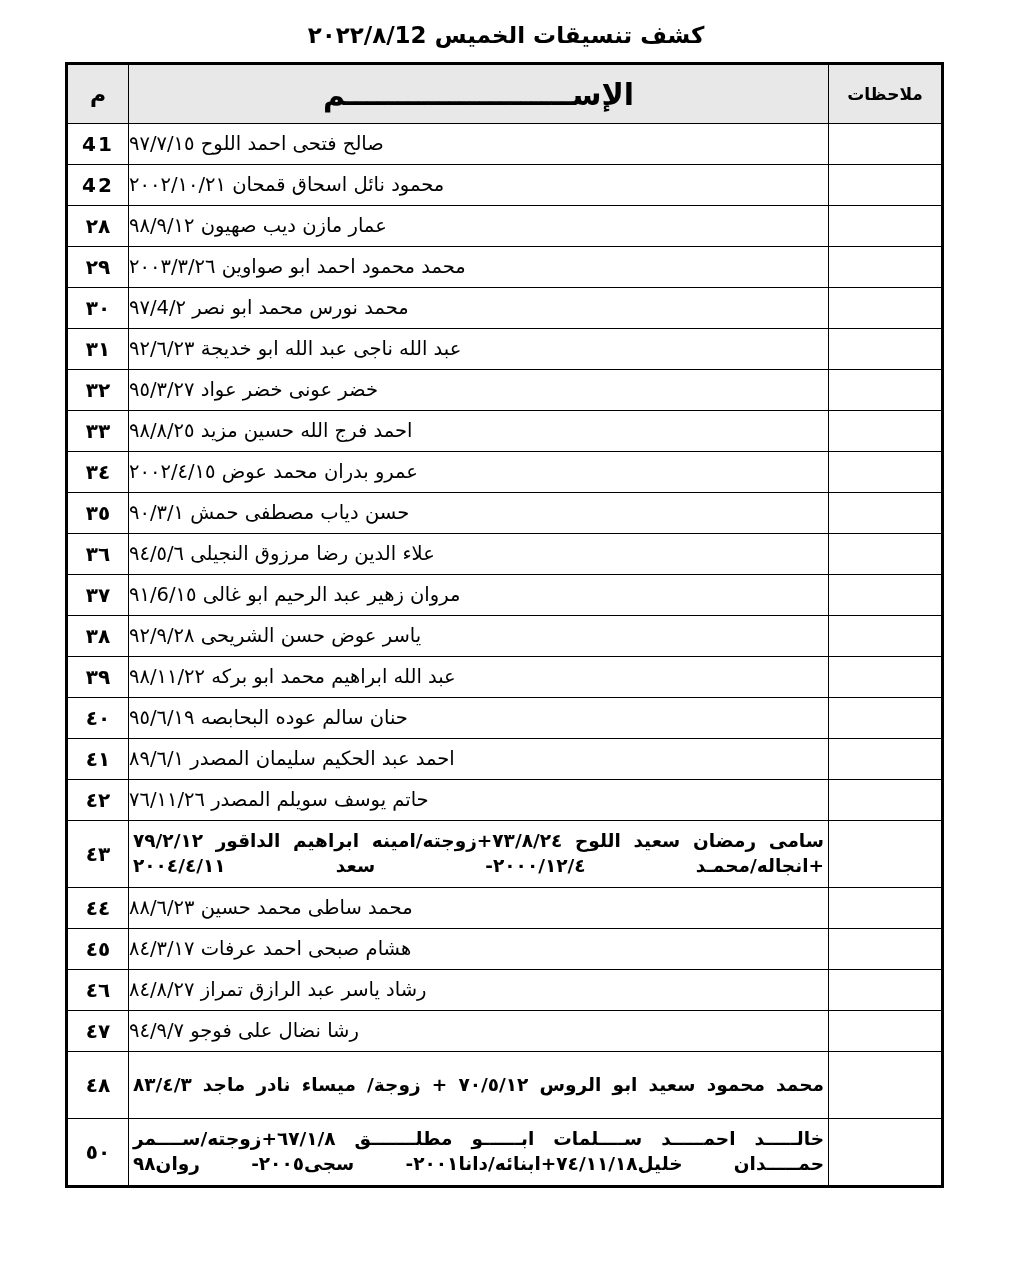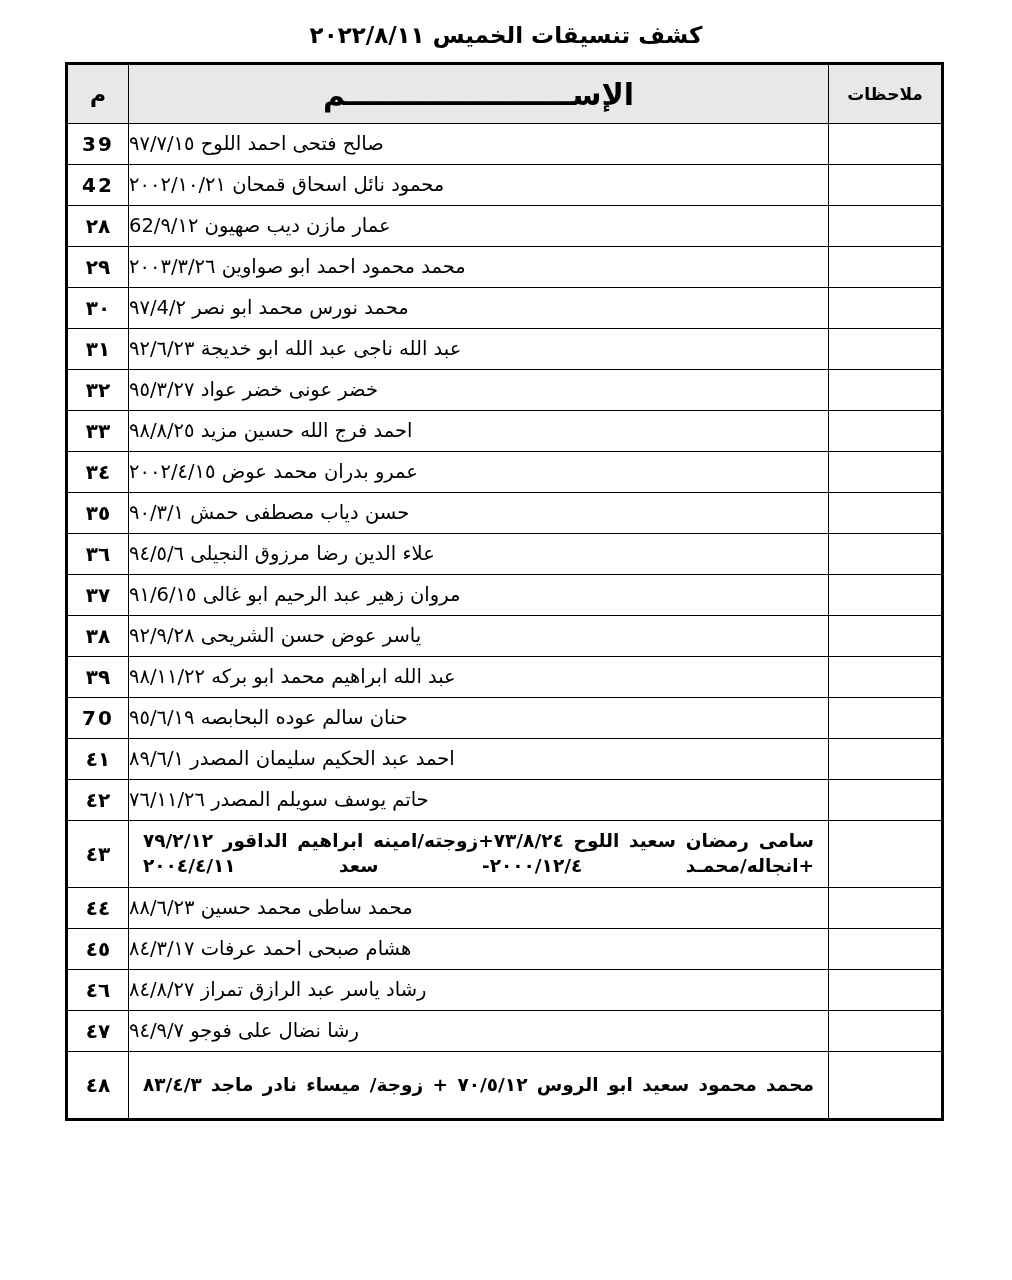--- a/index.html
+++ b/index.html
@@ -82,62 +82,62 @@
     text-align: left;
     padding: 2px 8px;
     line-height: 1.35;
     font-weight: normal;
   }
   td.name.two-line {
     font-size: 18.5px;
     font-weight: bold;
     text-align: justify;
     text-align-last: justify;
-    padding: 4px 14px;
+    padding: 4px 4px;
   }
   td.notes {
     background: #ffffff;
   }
   tbody tr.tall td { height: 58px; }
 </style>
 </head>
 <body>
 
 <div class="page">
 
-  <div class="doc-title">كشف تنسيقات الخميس ٢٠٢٢/٨/١١</div>
+  <div class="doc-title">كشف تنسيقات الخميس ٢٠٢٢/٨/12</div>
 
   <div class="table-wrap">
     <table class="kashf">
       <colgroup>
         <col class="c-notes">
         <col class="c-name">
         <col class="c-num">
       </colgroup>
       <thead>
         <tr>
           <th class="th-notes">ملاحظات</th>
           <th class="th-name">الإســــــــــــــــــــــم</th>
           <th class="th-num">م</th>
         </tr>
       </thead>
       <tbody>
           <tr>
             <td class="notes"></td>
             <td class="name">صالح فتحى احمد اللوح ٩٧/٧/١٥</td>
-            <td class="num">39</td>
+            <td class="num">41</td>
           </tr>
           <tr>
             <td class="notes"></td>
             <td class="name">محمود نائل اسحاق قمحان ٢٠٠٢/١٠/٢١</td>
             <td class="num">42</td>
           </tr>
           <tr>
             <td class="notes"></td>
-            <td class="name">عمار مازن ديب صهيون 62/٩/١٢</td>
+            <td class="name">عمار مازن ديب صهيون ٩٨/٩/١٢</td>
             <td class="num">٢٨</td>
           </tr>
           <tr>
             <td class="notes"></td>
             <td class="name">محمد محمود احمد ابو صواوين ٢٠٠٣/٣/٢٦</td>
             <td class="num">٢٩</td>
           </tr>
           <tr>
             <td class="notes"></td>
             <td class="name">محمد نورس محمد ابو نصر ٩٧/4/٢</td>
@@ -184,21 +184,21 @@
             <td class="num">٣٨</td>
           </tr>
           <tr>
             <td class="notes"></td>
             <td class="name">عبد الله ابراهيم محمد ابو بركه ٩٨/١١/٢٢</td>
             <td class="num">٣٩</td>
           </tr>
           <tr>
             <td class="notes"></td>
             <td class="name">حنان سالم عوده البحابصه ٩٥/٦/١٩</td>
-            <td class="num">70</td>
+            <td class="num">٤٠</td>
           </tr>
           <tr>
             <td class="notes"></td>
             <td class="name">احمد عبد الحكيم سليمان المصدر ٨٩/٦/١</td>
             <td class="num">٤١</td>
           </tr>
           <tr>
             <td class="notes"></td>
             <td class="name">حاتم يوسف سويلم المصدر ٧٦/١١/٢٦</td>
             <td class="num">٤٢</td>
@@ -225,18 +225,23 @@
           </tr>
           <tr>
             <td class="notes"></td>
             <td class="name">رشا نضال على فوجو ٩٤/٩/٧</td>
             <td class="num">٤٧</td>
           </tr>
           <tr class="tall">
             <td class="notes"></td>
             <td class="name two-line">محمد محمود سعيد ابو الروس ٧٠/٥/١٢ + زوجة/ ميساء نادر ماجد ٨٣/٤/٣</td>
             <td class="num">٤٨</td>
+          </tr>
+          <tr class="tall">
+            <td class="notes"></td>
+            <td class="name two-line">خالـــــد احمـــــد ســــلمات ابــــــو مطلـــــــق ٦٧/١/٨+زوجته/ســــمر حمـــــدان خليل٧٤/١١/١٨+ابنائه/دانا٢٠٠١- سجى٢٠٠٥- روان٩٨</td>
+            <td class="num">٥٠</td>
           </tr>
         </tbody>
     </table>
   </div>
 
 </div>
 
 </body></html>

